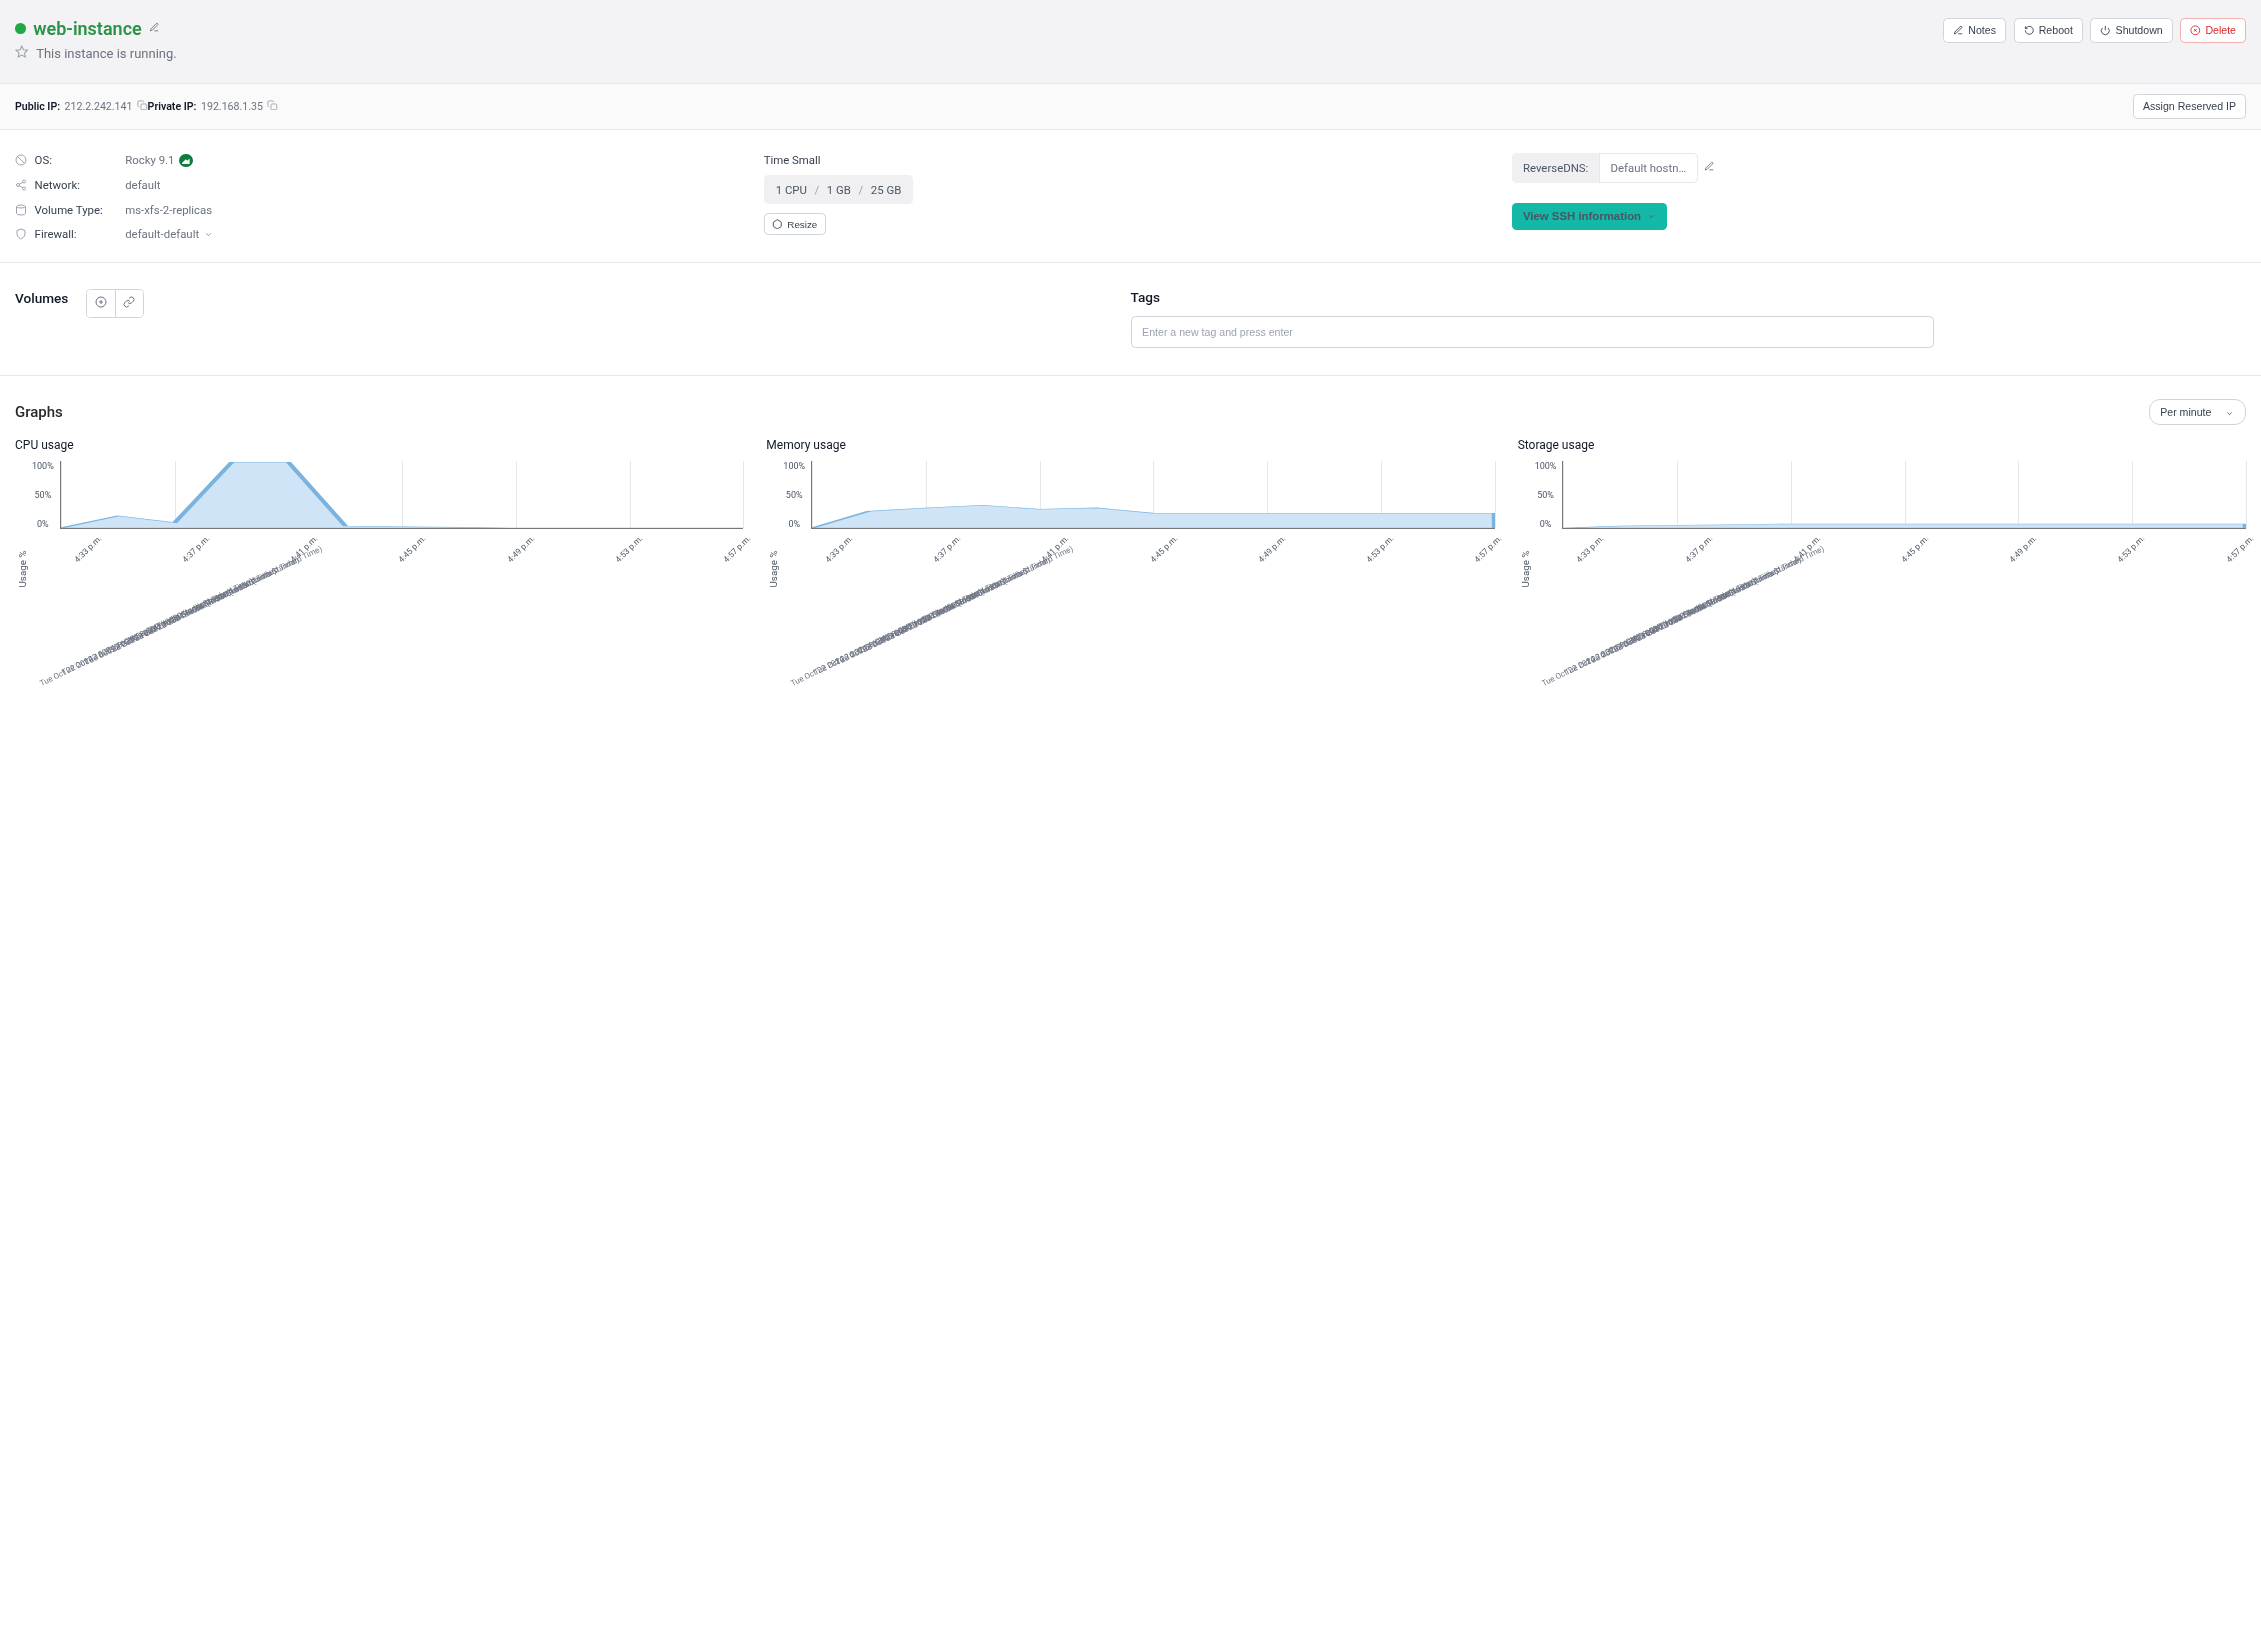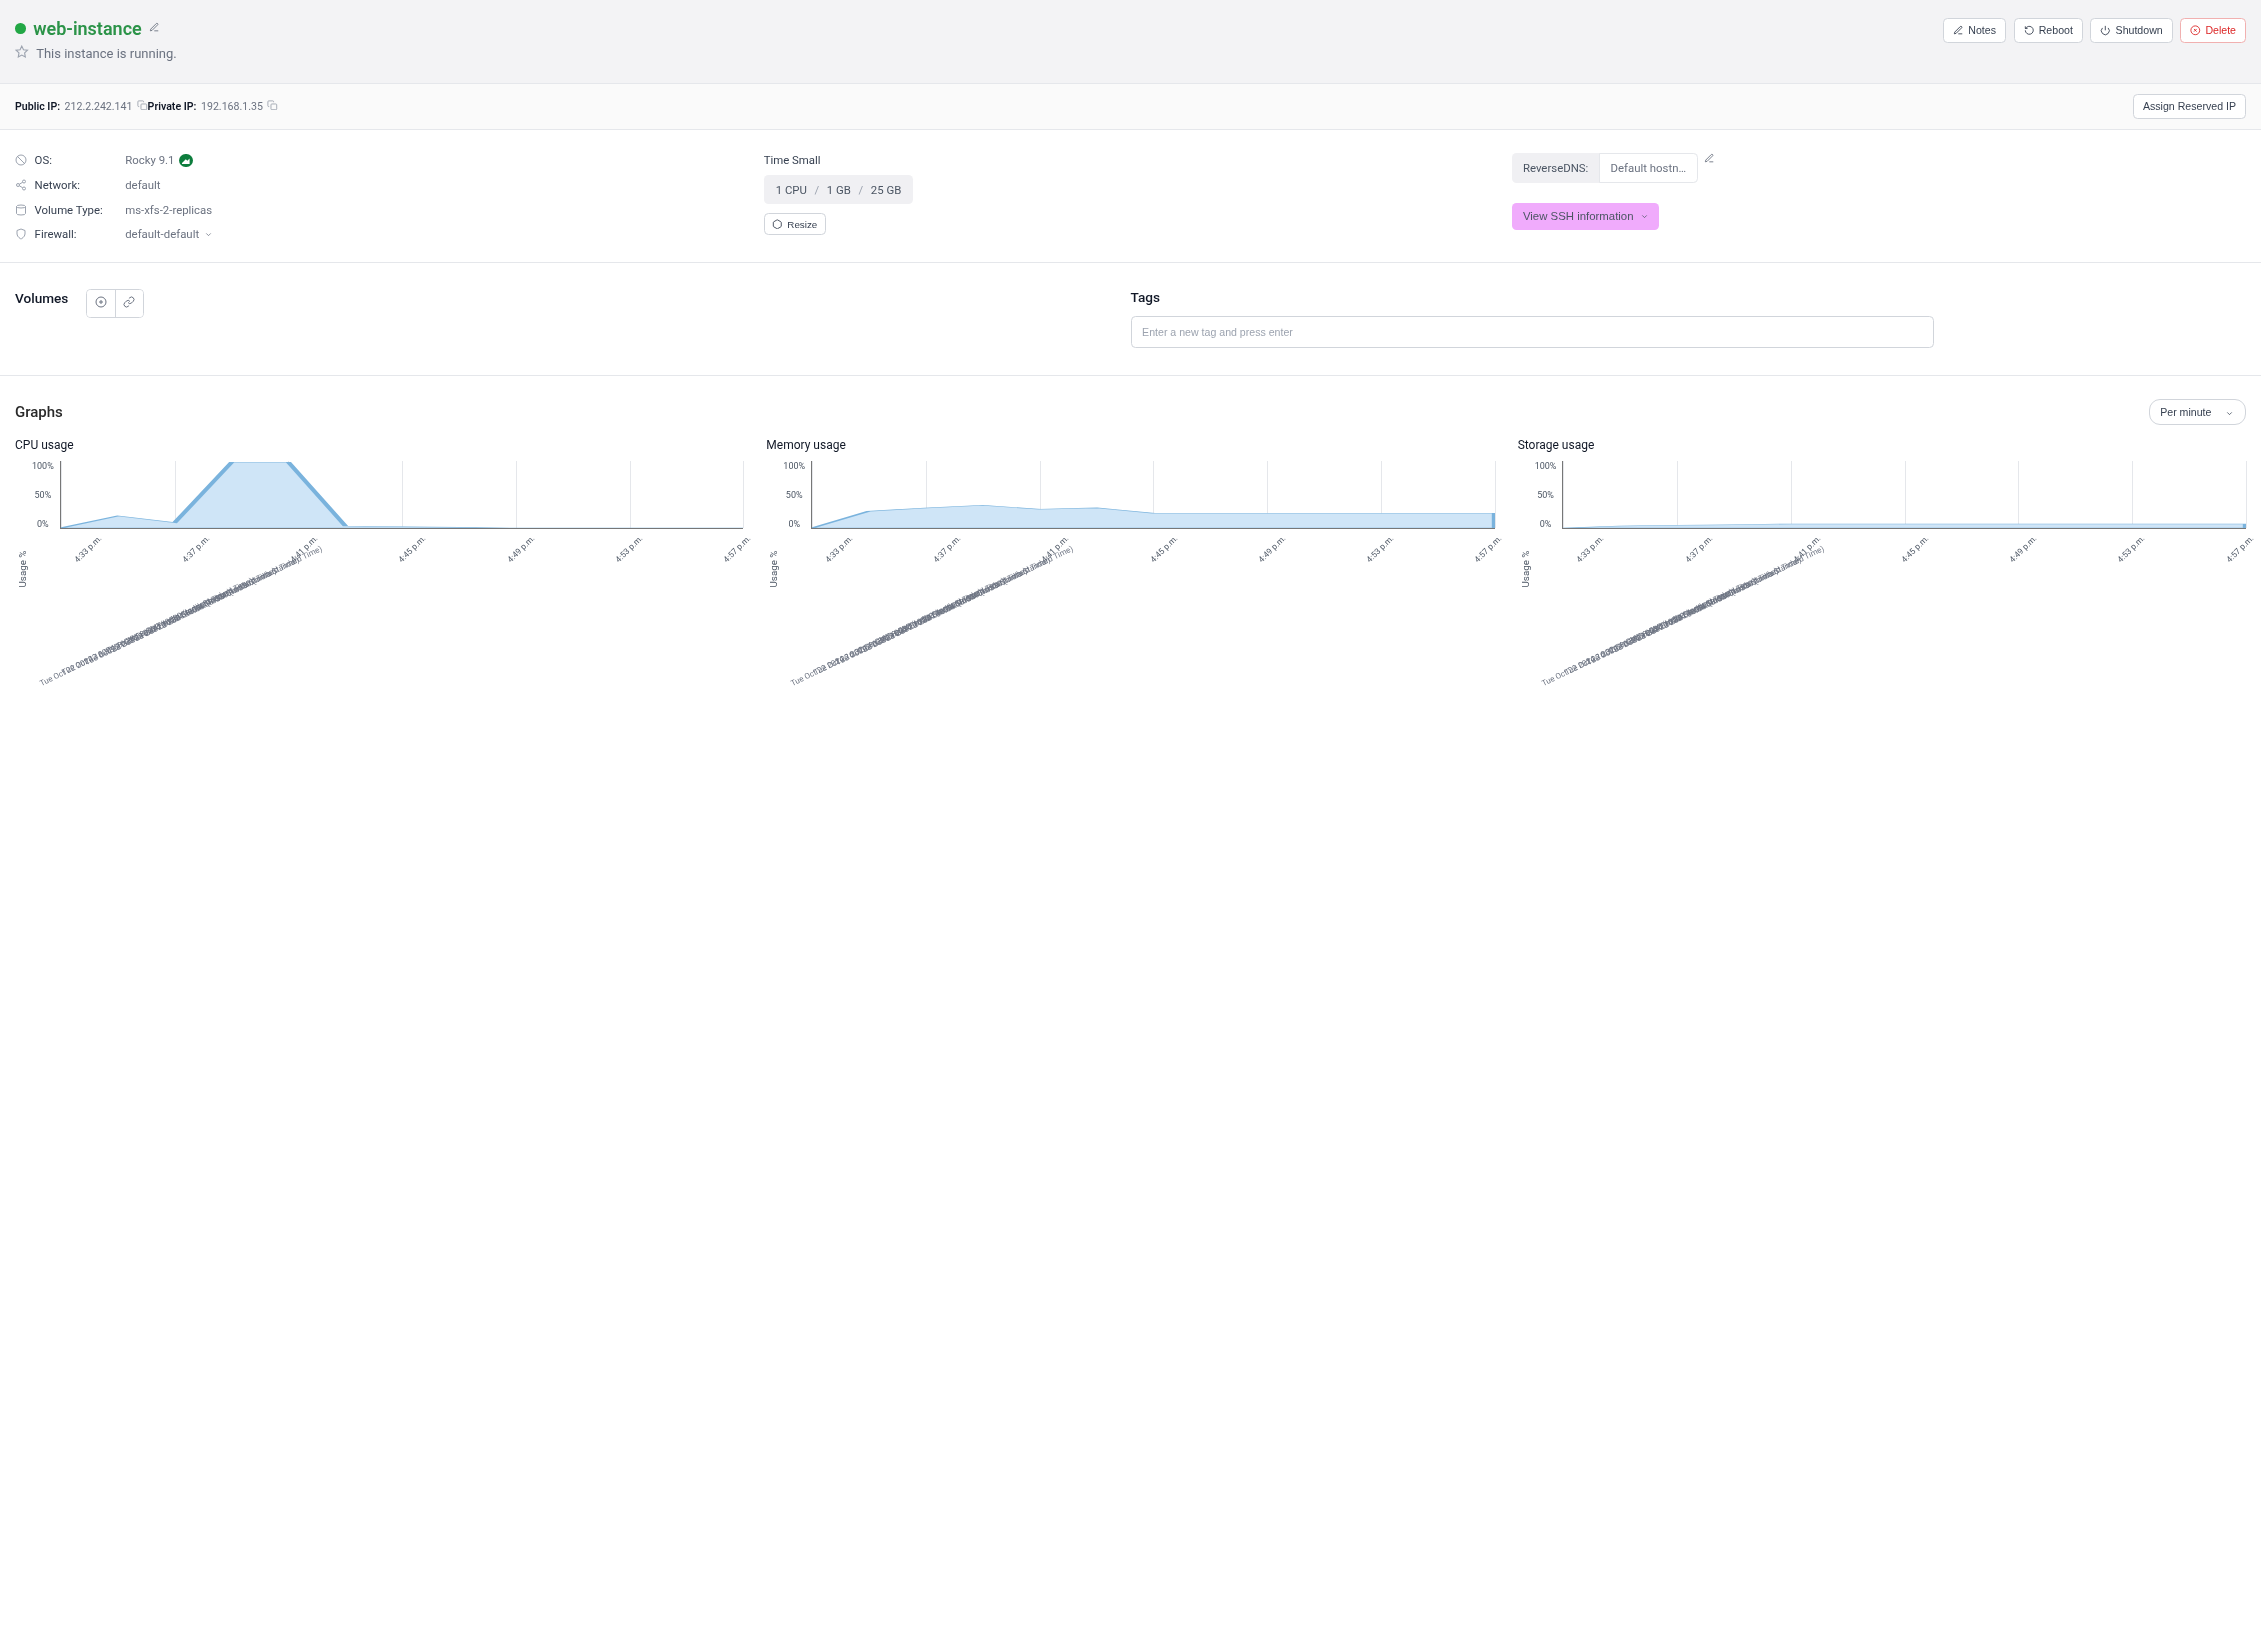--- a/index.html
+++ b/index.html
@@ -73,25 +73,25 @@
 .dns-row {
   display: inline-flex; align-items: center; background: #f0f0f3; border-radius: 4.5px;
   overflow: hidden;
 }
 .dns-label { padding: 7.6px 10.6px; color: #4b5563; font-size: 11.4px; }
 .dns-value {
   background: #fff; border: 0.8px solid #e5e7eb; border-radius: 0 4.5px 4.5px 0;
   padding: 6.8px 10.6px; color: #6b7280; font-size: 11.4px; max-width: 106px;
   overflow: hidden; text-overflow: ellipsis; white-space: nowrap;
 }
-.dns-wrap { display: flex; gap: 6px; }
+.dns-wrap { display: flex; align-items: center; gap: 6px; }
 .ssh-btn {
-  background: #f0abfc; border: none; border-radius: 4.5px; padding: 7.6px 10.6px;
+  background: #14b8a6; border: none; border-radius: 4.5px; padding: 7.6px 10.6px;
   font-size: 11.4px; color: #4b5563; cursor: pointer; display: inline-flex;
-  align-items: center; gap: 6px; margin-top: 9px;
+  align-items: center; gap: 6px; margin-top: 9px; font-weight: bold;
 }
 .vol-tags-section {
   padding: 26px 15px 27px 15px;
   display: grid; grid-template-columns: 1fr 1fr; 
   border-bottom: 0.8px solid #e5e7eb;
 }
 .section-title { font-size: 13.6px; font-weight: 500; color: #111827; margin-bottom: 10.6px; }
 .vol-head { display: flex; align-items: center; gap: 18px; }
 .vol-btn-group {
   display: inline-flex; border: 0.8px solid #d1d5db; border-radius: 4.5px; overflow: hidden;

